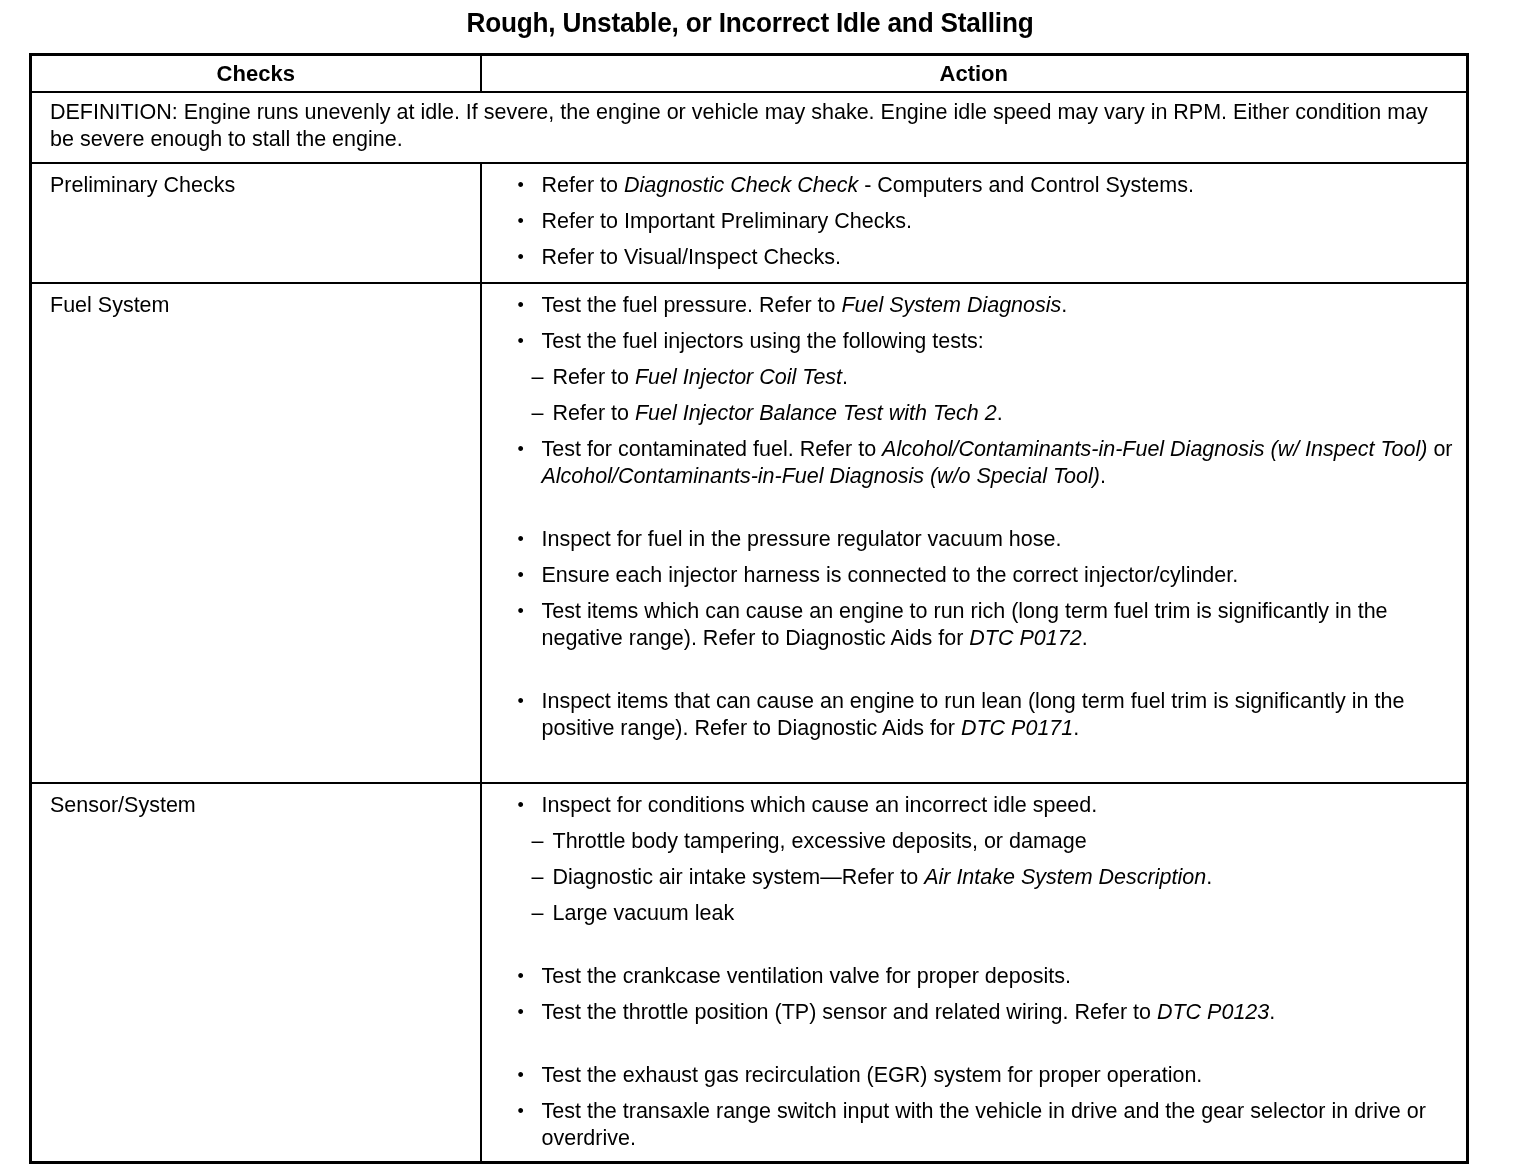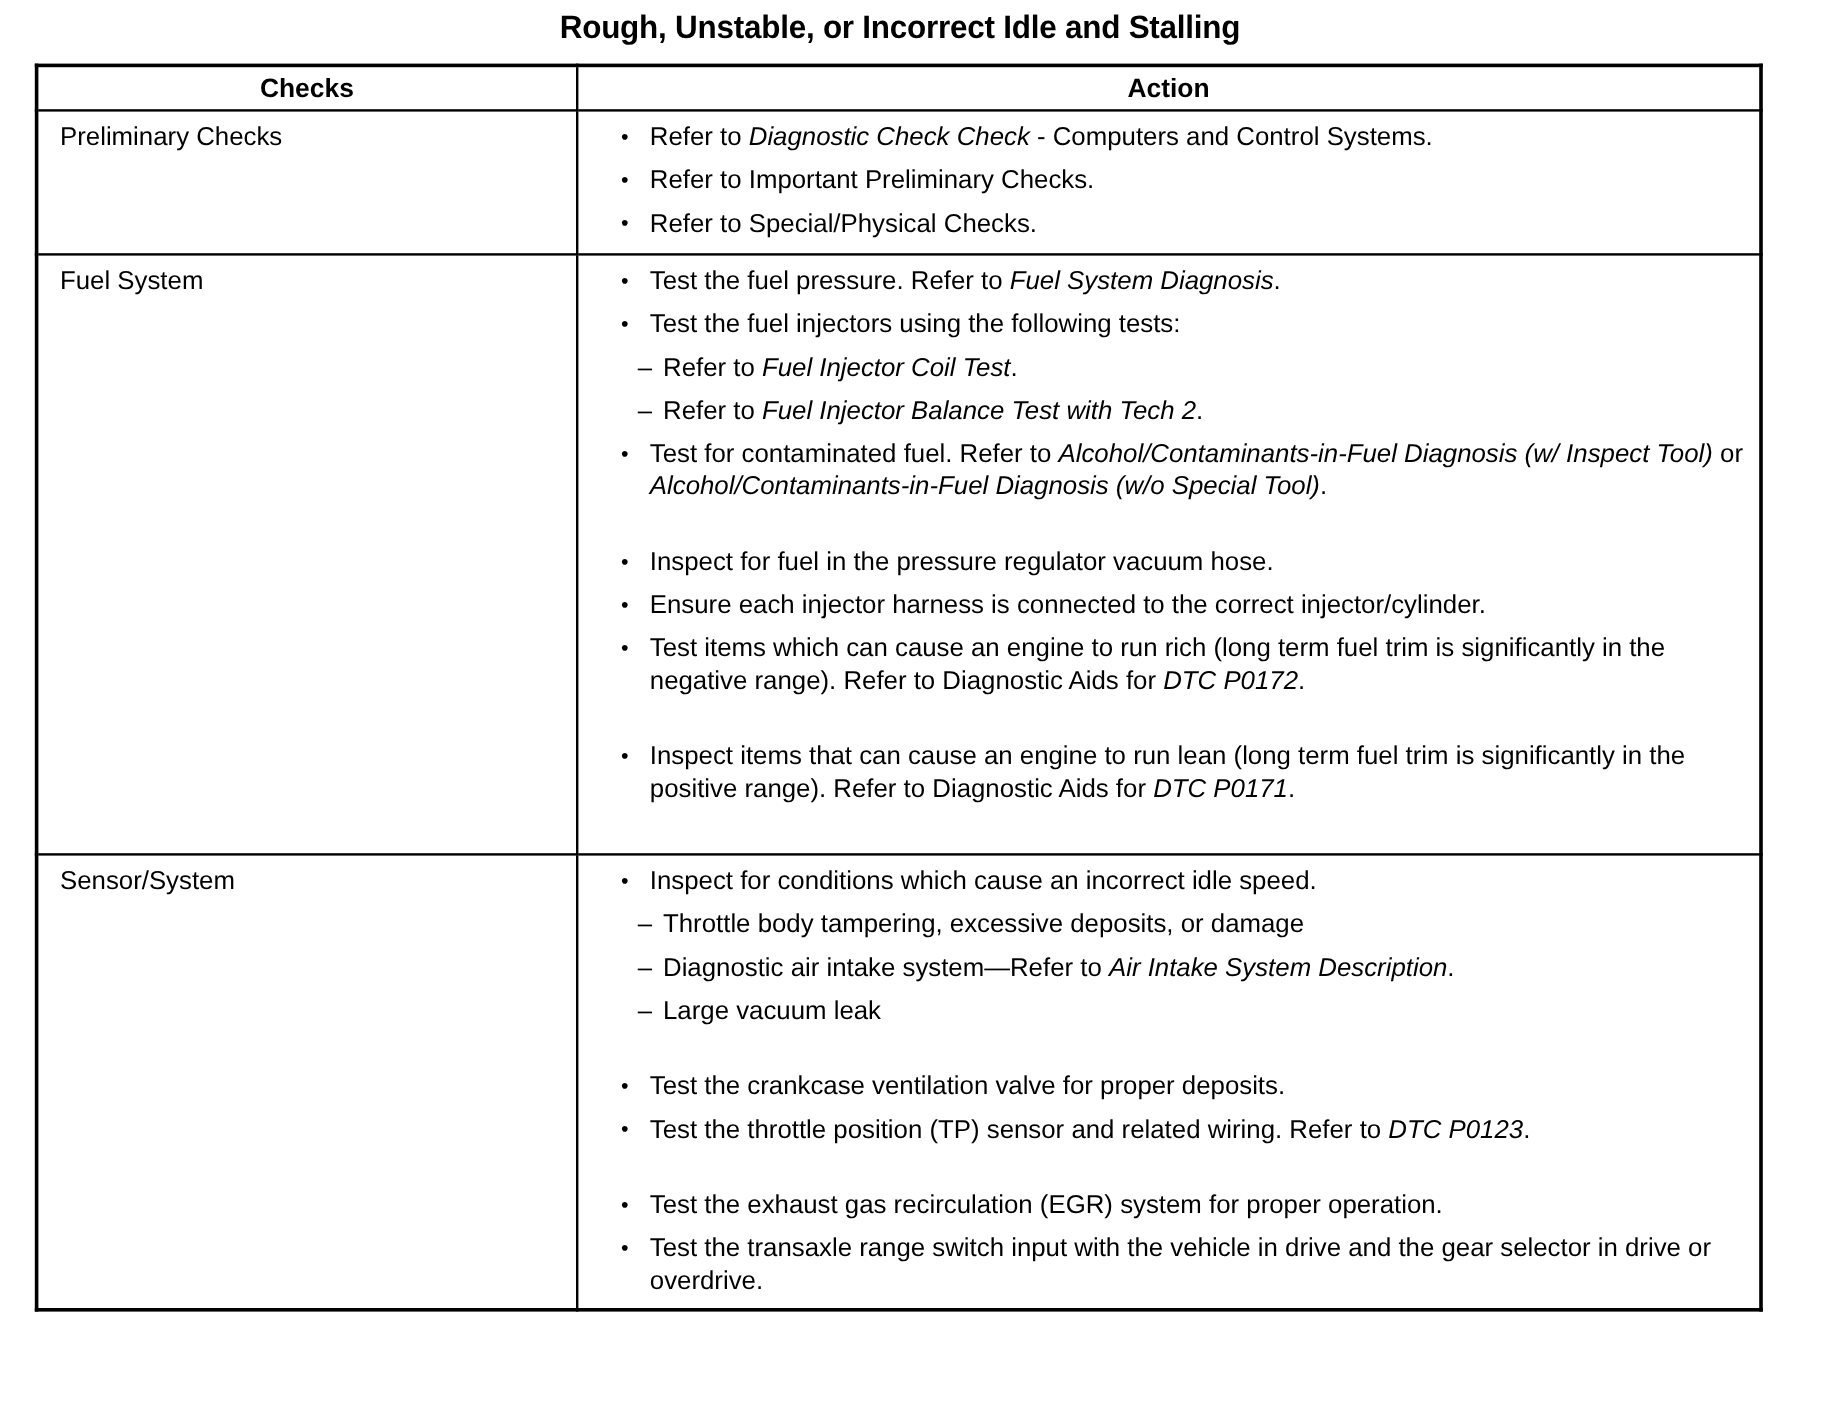--- a/index.html
+++ b/index.html
@@ -95,26 +95,29 @@
       <col class="c1">
       <col class="c2">
     </colgroup>
   <thead>
     <tr>
       <th>Checks</th>
       <th>Action</th>
     </tr>
   </thead>
   <tbody>
+    <tr>
+      <td colspan="2" class="def-cell">DEFINITION: Engine runs unevenly at idle. If severe, the engine or vehicle may shake. Engine idle speed may vary in RPM. Either condition may be severe enough to stall the engine.</td>
+    </tr>
     <tr class="row-prelim">
       <td class="check-cell">Preliminary Checks</td>
       <td class="action-cell">
           <div class="item bullet"><span class="marker">•</span><span>Refer to </span><span class="it">Diagnostic Check Check</span><span> - Computers  and Control  Systems.</span></div>
           <div class="item bullet"><span class="marker">•</span><span>Refer to Important Preliminary Checks.</span></div>
-          <div class="item bullet"><span class="marker">•</span><span>Refer to Special/Physical Checks.</span></div>
+          <div class="item bullet"><span class="marker">•</span><span>Refer to Visual/Inspect Checks.</span></div>
         </td>
     </tr>
     <tr class="row-fuel">
       <td class="check-cell">Fuel System</td>
       <td class="action-cell">
           <div class="item bullet"><span class="marker">•</span><span>Test the fuel pressure. Refer to </span><span class="it">Fuel System Diagnosis</span><span>.</span></div>
           <div class="item bullet"><span class="marker">•</span><span>Test the fuel injectors using the following tests:</span></div>
           <div class="item dash"><span class="marker">–</span><span>Refer to </span><span class="it">Fuel Injector Coil Test</span><span>.</span></div>
           <div class="item dash"><span class="marker">–</span><span>Refer to </span><span class="it">Fuel Injector Balance Test with Tech 2</span><span>.</span></div>
           <div class="item bullet gap-after"><span class="marker">•</span><span>Test for contaminated fuel. Refer to </span><span class="it">Alcohol/Contaminants-in-Fuel Diagnosis (w/ Inspect Tool)</span><span> or </span><span class="it">Alcohol/Contaminants-in-Fuel Diagnosis (w/o Special Tool)</span><span>.</span></div>

